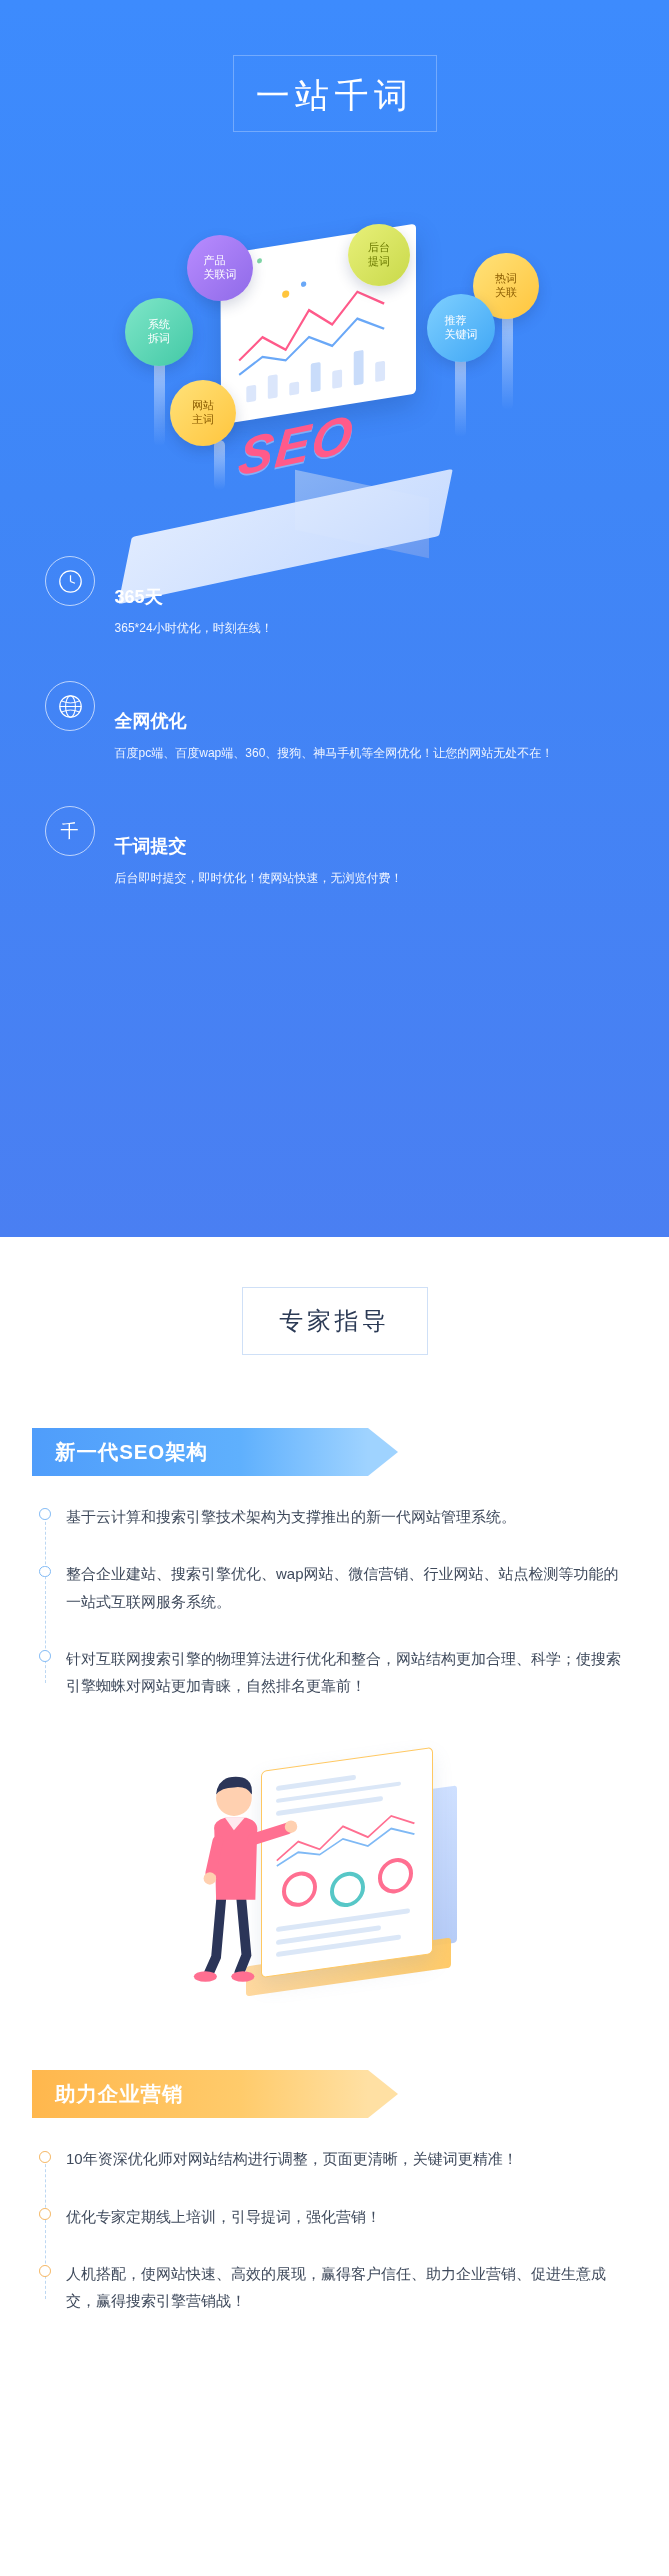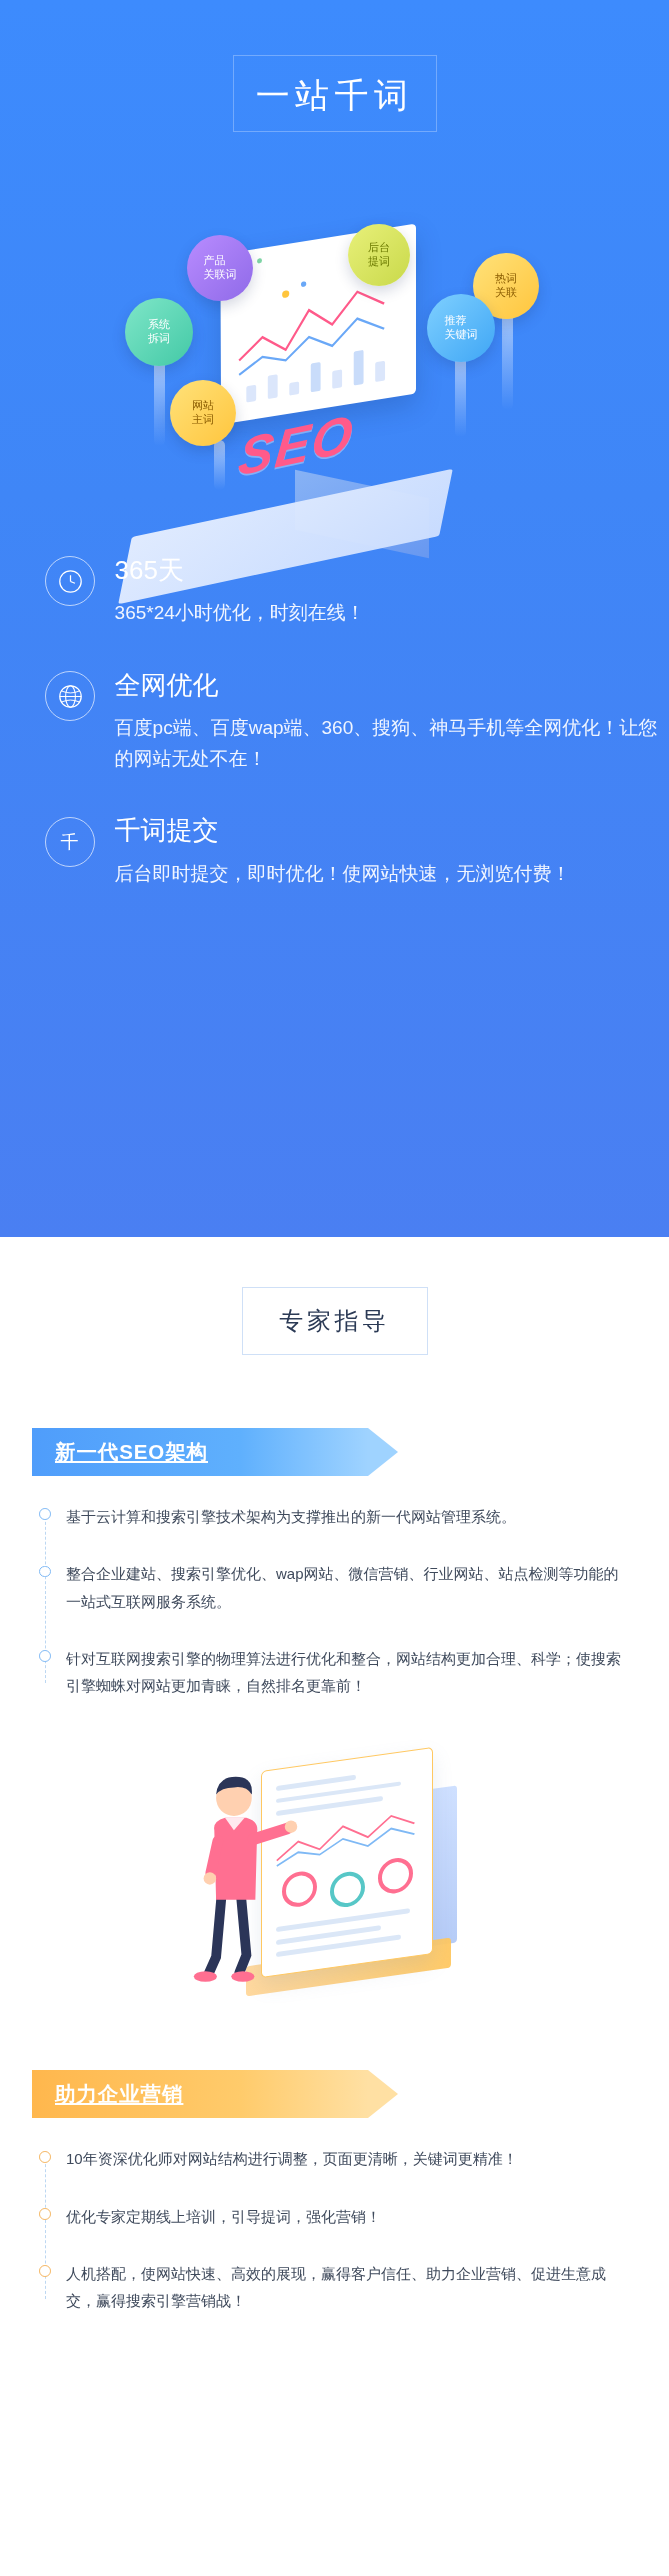--- a/index.html
+++ b/index.html
@@ -167,26 +167,27 @@
     display: flex;
     align-items: center;
     justify-content: center;
     margin-right: 19.6px;
     margin-top: 3.6px;
   }
   .feat-icon svg { display: block; }
   .feat-icon .cn { color: #ffffff; font-size: 18px; letter-spacing: 0.9px;}
   .feat-body { color: #ffffff; }
   .feat-title {
-    font-size: 26px;
-    font-weight: normal;
+    font-size: 18px;
+    font-weight: bold;
     margin-bottom: 10.7px;
+    margin-top: 32px;
   }
   .feat-text {
-    font-size: 19px;
+    font-size: 12px;
     line-height: 1.6;
     color: #f0f5ff;
   }
 
   
   .expert {
     width: 669px;
     background: #ffffff;
     padding-bottom: 54px;
     position: relative;
@@ -223,21 +224,20 @@
     width: 336px;
     height: 48px;
     display: flex;
     align-items: center;
     color: #ffffff;
     font-size: 20.5px;
     font-weight: bold;
     padding-left: 23px;
     box-sizing: border-box;
     letter-spacing: 0.9px;
-    text-decoration: underline;
   }
   .ribbon.blue  { background: linear-gradient(90deg,#4f9dfb 0%, #5fb0fd 62%, #9fd3ff 100%); }
   .ribbon.orange{ background: linear-gradient(90deg,#ffb74d 0%, #ffcb6b 62%, #ffe0a3 100%); }
   .ribbon:after {
     content: "";
     position: absolute;
     right: -30px;
     top: 0;
     width: 0; height: 0;
     border-top: 24px solid transparent;

